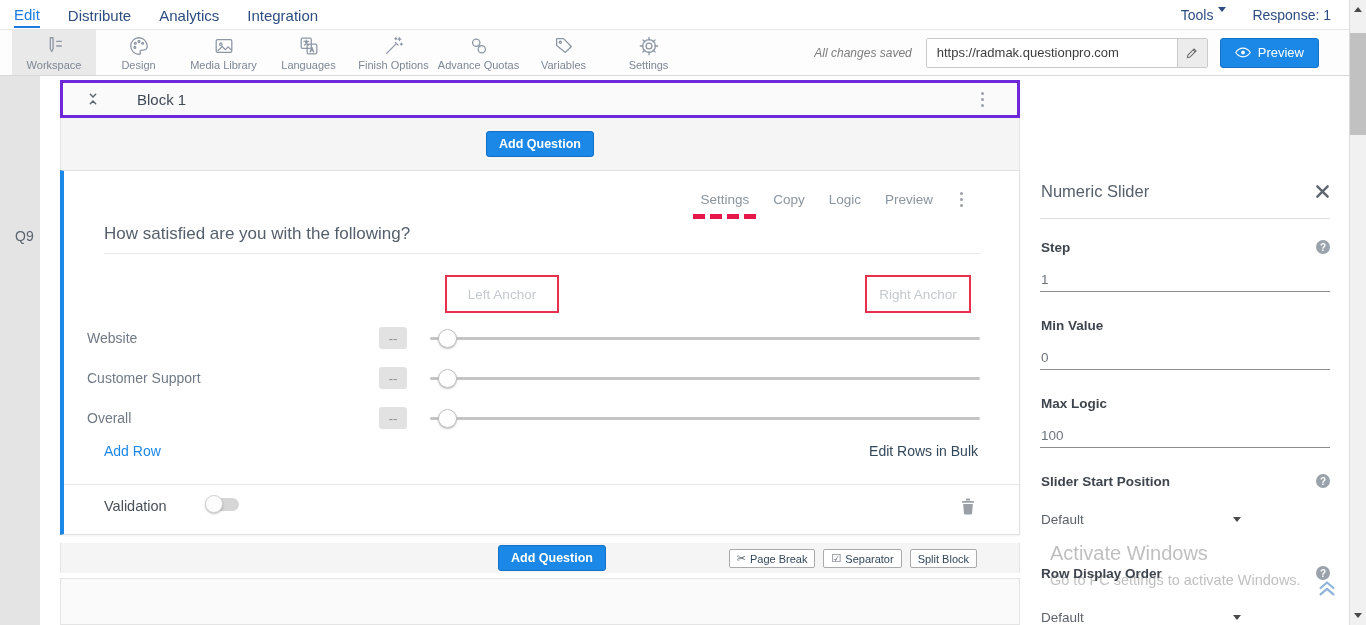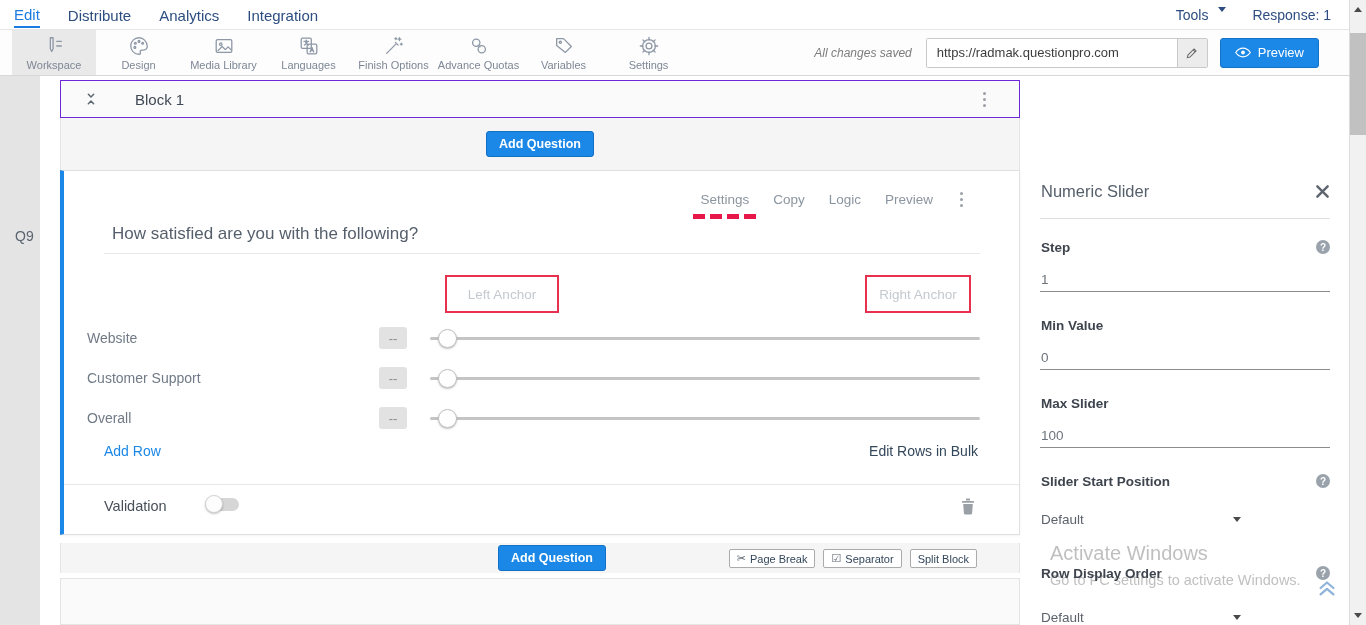--- a/index.html
+++ b/index.html
@@ -5,21 +5,21 @@
   * { margin:0; padding:0; box-sizing:border-box; }
   html,body { width:1366px; height:625px; background:#fff; font-family:"Liberation Sans", sans-serif; overflow:hidden; }
   .screen { position:relative; width:1366px; height:625px; background:#fff; }
 
   
   .topnav { position:absolute; left:0; top:0; width:1349px; height:30px; background:#fff; border-bottom:1px solid #e6e6e6; display:flex; align-items:center; }
   .nav-left { display:flex; align-items:center; padding-left:14px; gap:28px; }
   .nav-item { font-size:15px; color:#2d4d80; cursor:pointer; padding:4px 0 3px; }
   .nav-item.active { color:#1a7ce0; border-bottom:2px solid #1a7ce0; }
   .nav-right { margin-left:auto; display:flex; align-items:center; gap:26px; padding-right:18px; }
-  .nav-link { font-size:14px; color:#2d4d80; cursor:pointer; display:flex; align-items:flex-start; gap:10px; }
+  .nav-link { font-size:14px; color:#2d4d80; cursor:pointer; display:flex; align-items:flex-start; gap:5px; }
   .caret-down { width:0; height:0; border-left:4px solid transparent; border-right:4px solid transparent; border-top:5px solid #2d4d80; display:inline-block; }
 
   
   .toolbar { position:absolute; left:0; top:30px; width:1349px; height:46px; background:#fdfdfd; border-bottom:1px solid #d8d8d8; display:flex; align-items:stretch; }
   .tabs { display:flex; margin-left:12px; }
   .tab { width:85px; display:flex; flex-direction:column; align-items:center; justify-content:center; gap:2px; cursor:pointer; }
   .tab:first-child { width:84px; }
   .tab.active { background:#e9e9e9; }
   .tab .lbl { font-size:11px; color:#7d8795; white-space:nowrap; }
   svg.icn { stroke:#8d97a5; fill:none; stroke-width:1.4; stroke-linecap:round; stroke-linejoin:round; }
@@ -28,36 +28,36 @@
   .urlgroup { display:flex; height:30px; border:1px solid #c9c9c9; border-radius:2px; overflow:hidden; background:#fff; }
   .urlinput { width:250px; height:28px; border:none; padding:0 10px; font-size:13px; color:#3c3c3c; background:#fff; display:flex; align-items:center; }
   .urledit { width:30px; background:#ececec; border-left:1px solid #c9c9c9; display:flex; align-items:center; justify-content:center; cursor:pointer; }
   .btn-preview { height:30px; background:#1b87e6; border:1px solid #1473c9; border-radius:3px; color:#fff; font-size:13px; display:flex; align-items:center; gap:7px; padding:0 14px; cursor:pointer; }
 
   
   .leftstrip { position:absolute; left:0; top:76px; width:40px; height:549px; background:#e4e4e4; }
   .qnum { position:absolute; left:15px; top:228px; font-size:14px; color:#5a646f; }
 
   .maincol { position:absolute; left:60px; top:80px; width:960px; height:545px; display:flex; flex-direction:column; }
-  .blockheader { height:38px; background:#fafafa; border:1px solid #6d28d9; display:flex; align-items:center; padding:0 30px 0 22px; }
+  .blockheader { height:38px; background:#fafafa; border:3px solid #6d28d9; display:flex; align-items:center; padding:0 30px 0 22px; }
   .blocktitle { font-size:15px; color:#3f4956; margin-left:36px; }
   .kebab { display:flex; flex-direction:column; gap:3px; cursor:pointer; padding:3px; }
   .kebab i { width:3px; height:3px; border-radius:50%; background:#9aa0a6; display:block; }
   .blockheader .kebab { margin-left:auto; }
 
   .addq-strip { height:52px; background:#f5f5f5; border-left:1px solid #e4e4e4; border-right:1px solid #e4e4e4; display:flex; align-items:center; justify-content:center; }
   .btn-addq { background:#1b87e6; border:1px solid #1271c4; border-radius:3px; color:#fff; font-size:12.5px; font-weight:bold; padding:5px 12px; cursor:pointer; }
 
   .qcard { position:relative; height:365px; background:#fff; border:1px solid #e0e0e0; border-left:4px solid #1b87e6; box-shadow:0 1px 2px rgba(0,0,0,0.05); }
   .qtoolbar { position:absolute; top:18px; right:0; display:flex; align-items:center; gap:24px; padding-right:53px; }
   .qmenu-item { font-size:13.5px; color:#8b959f; cursor:pointer; }
   .qmenu-item.settings { position:relative; }
   .qmenu-item.settings::after { content:''; position:absolute; left:-7px; right:-10px; top:calc(100% + 7px); height:5px;
       background:repeating-linear-gradient(90deg,#e8174a 0 12px, transparent 12px 17px); }
-  .qtitle { position:absolute; top:53px; left:40px; font-size:17px; color:#555f6b;margin-left:8px; }
+  .qtitle { position:absolute; top:53px; left:40px; font-size:17px; color:#555f6b; }
   .qtitle-line { position:absolute; top:82px; left:40px; right:39px; border-bottom:1px solid #e8e8e8; }
 
   .anchorbox { position:absolute; top:104px; height:38px; border:2px solid #e8304f; display:flex; align-items:center; justify-content:center; font-size:13.5px; color:#c4c9ce; background:#fff; }
   .anchor-left { left:381px; width:114px; }
   .anchor-right { left:801px; width:106px; }
 
   .rows { position:absolute; top:147px; left:0; right:0; }
   .srow { height:40px; display:flex; align-items:center; padding-left:23px; }
   .srow .rlabel { flex:0 0 292px; font-size:14px; color:#707a86; }
   .badge { width:28px; height:22px; background:#e2e2e2; border-radius:3px; color:#8a8a8a; font-size:13px; display:flex; align-items:center; justify-content:center; }
@@ -335,21 +335,21 @@
     </div>
     <div class="p-divider"></div>
 
     <div class="p-label" style="top:164px;">Step</div>
     <div class="help" style="top:164px;">?</div>
     <div class="p-input" style="top:196px;">1</div>
 
     <div class="p-label" style="top:242px;">Min Value</div>
     <div class="p-input" style="top:274px;">0</div>
 
-    <div class="p-label" style="top:320px;">Max Slider</div>
+    <div class="p-label" style="top:320px;">Max Logic</div>
     <div class="p-input" style="top:352px;">100</div>
 
     <div class="p-label" style="top:398px;">Slider Start Position</div>
     <div class="help" style="top:398px;">?</div>
     <div class="p-select" style="top:432px;">
       <span>Default</span>
       <span class="caret-down"></span>
     </div>
 
     <div class="p-label" style="top:490px;">Row Display Order</div>

